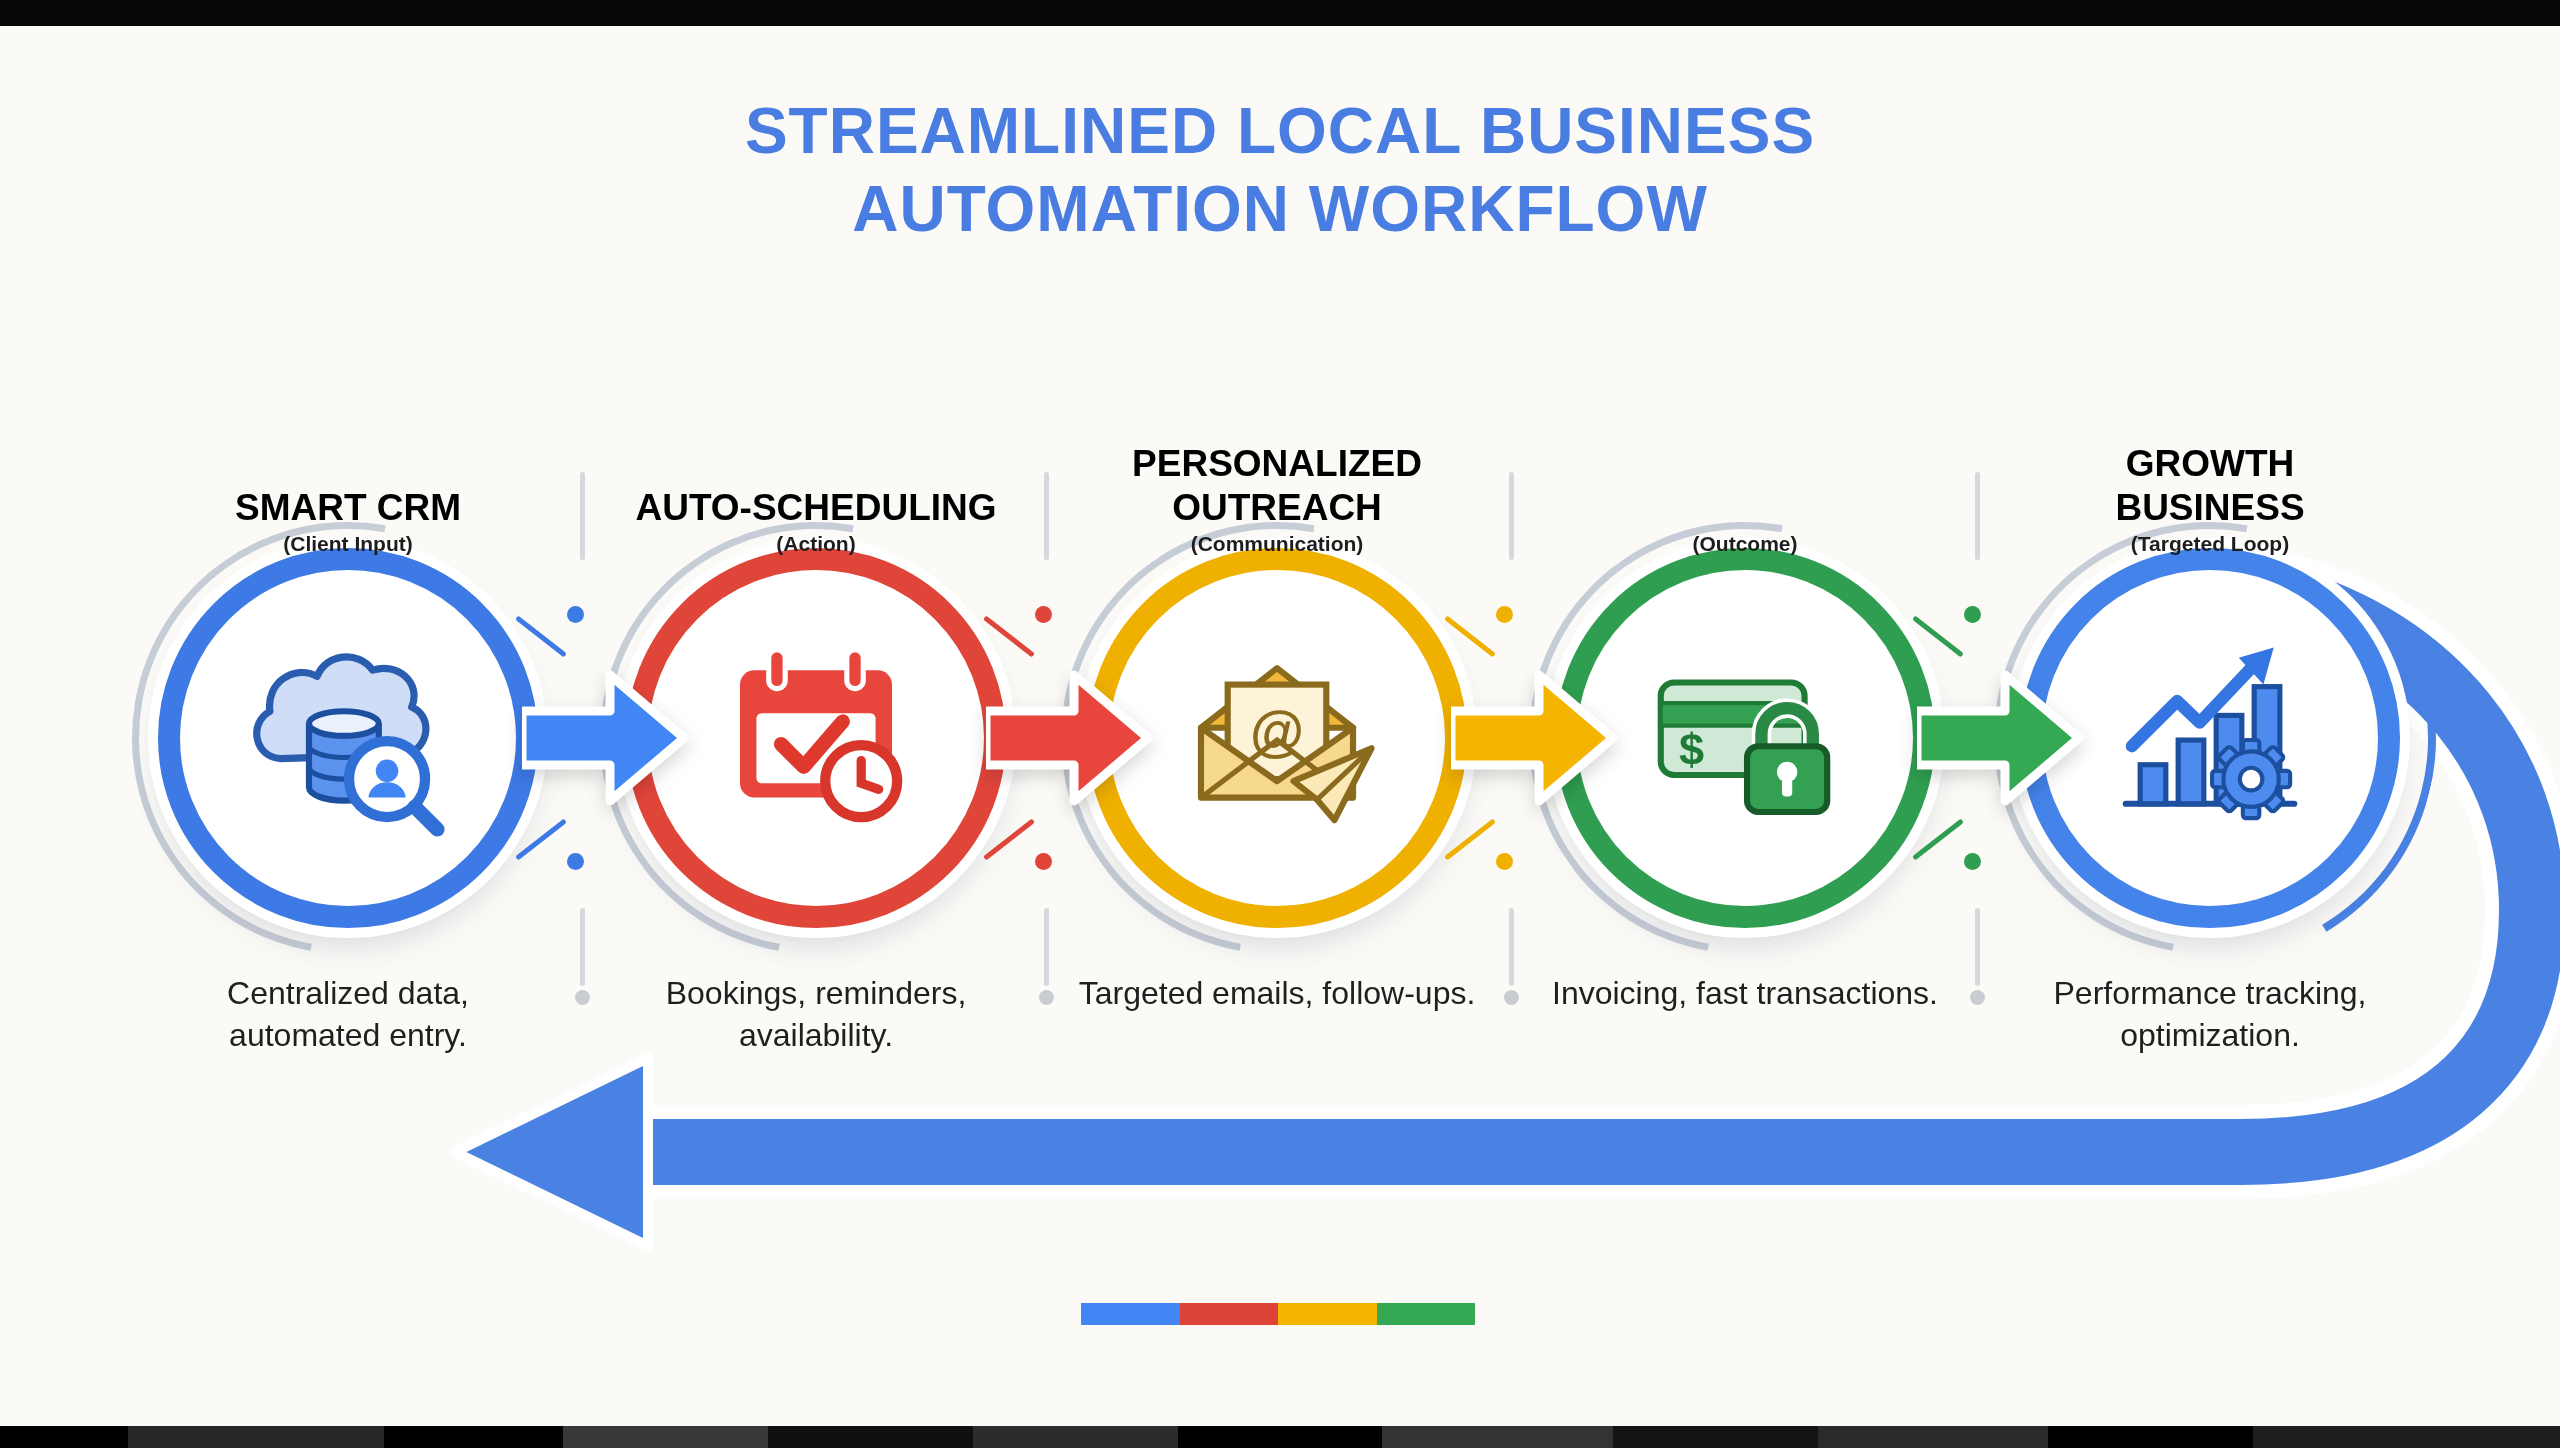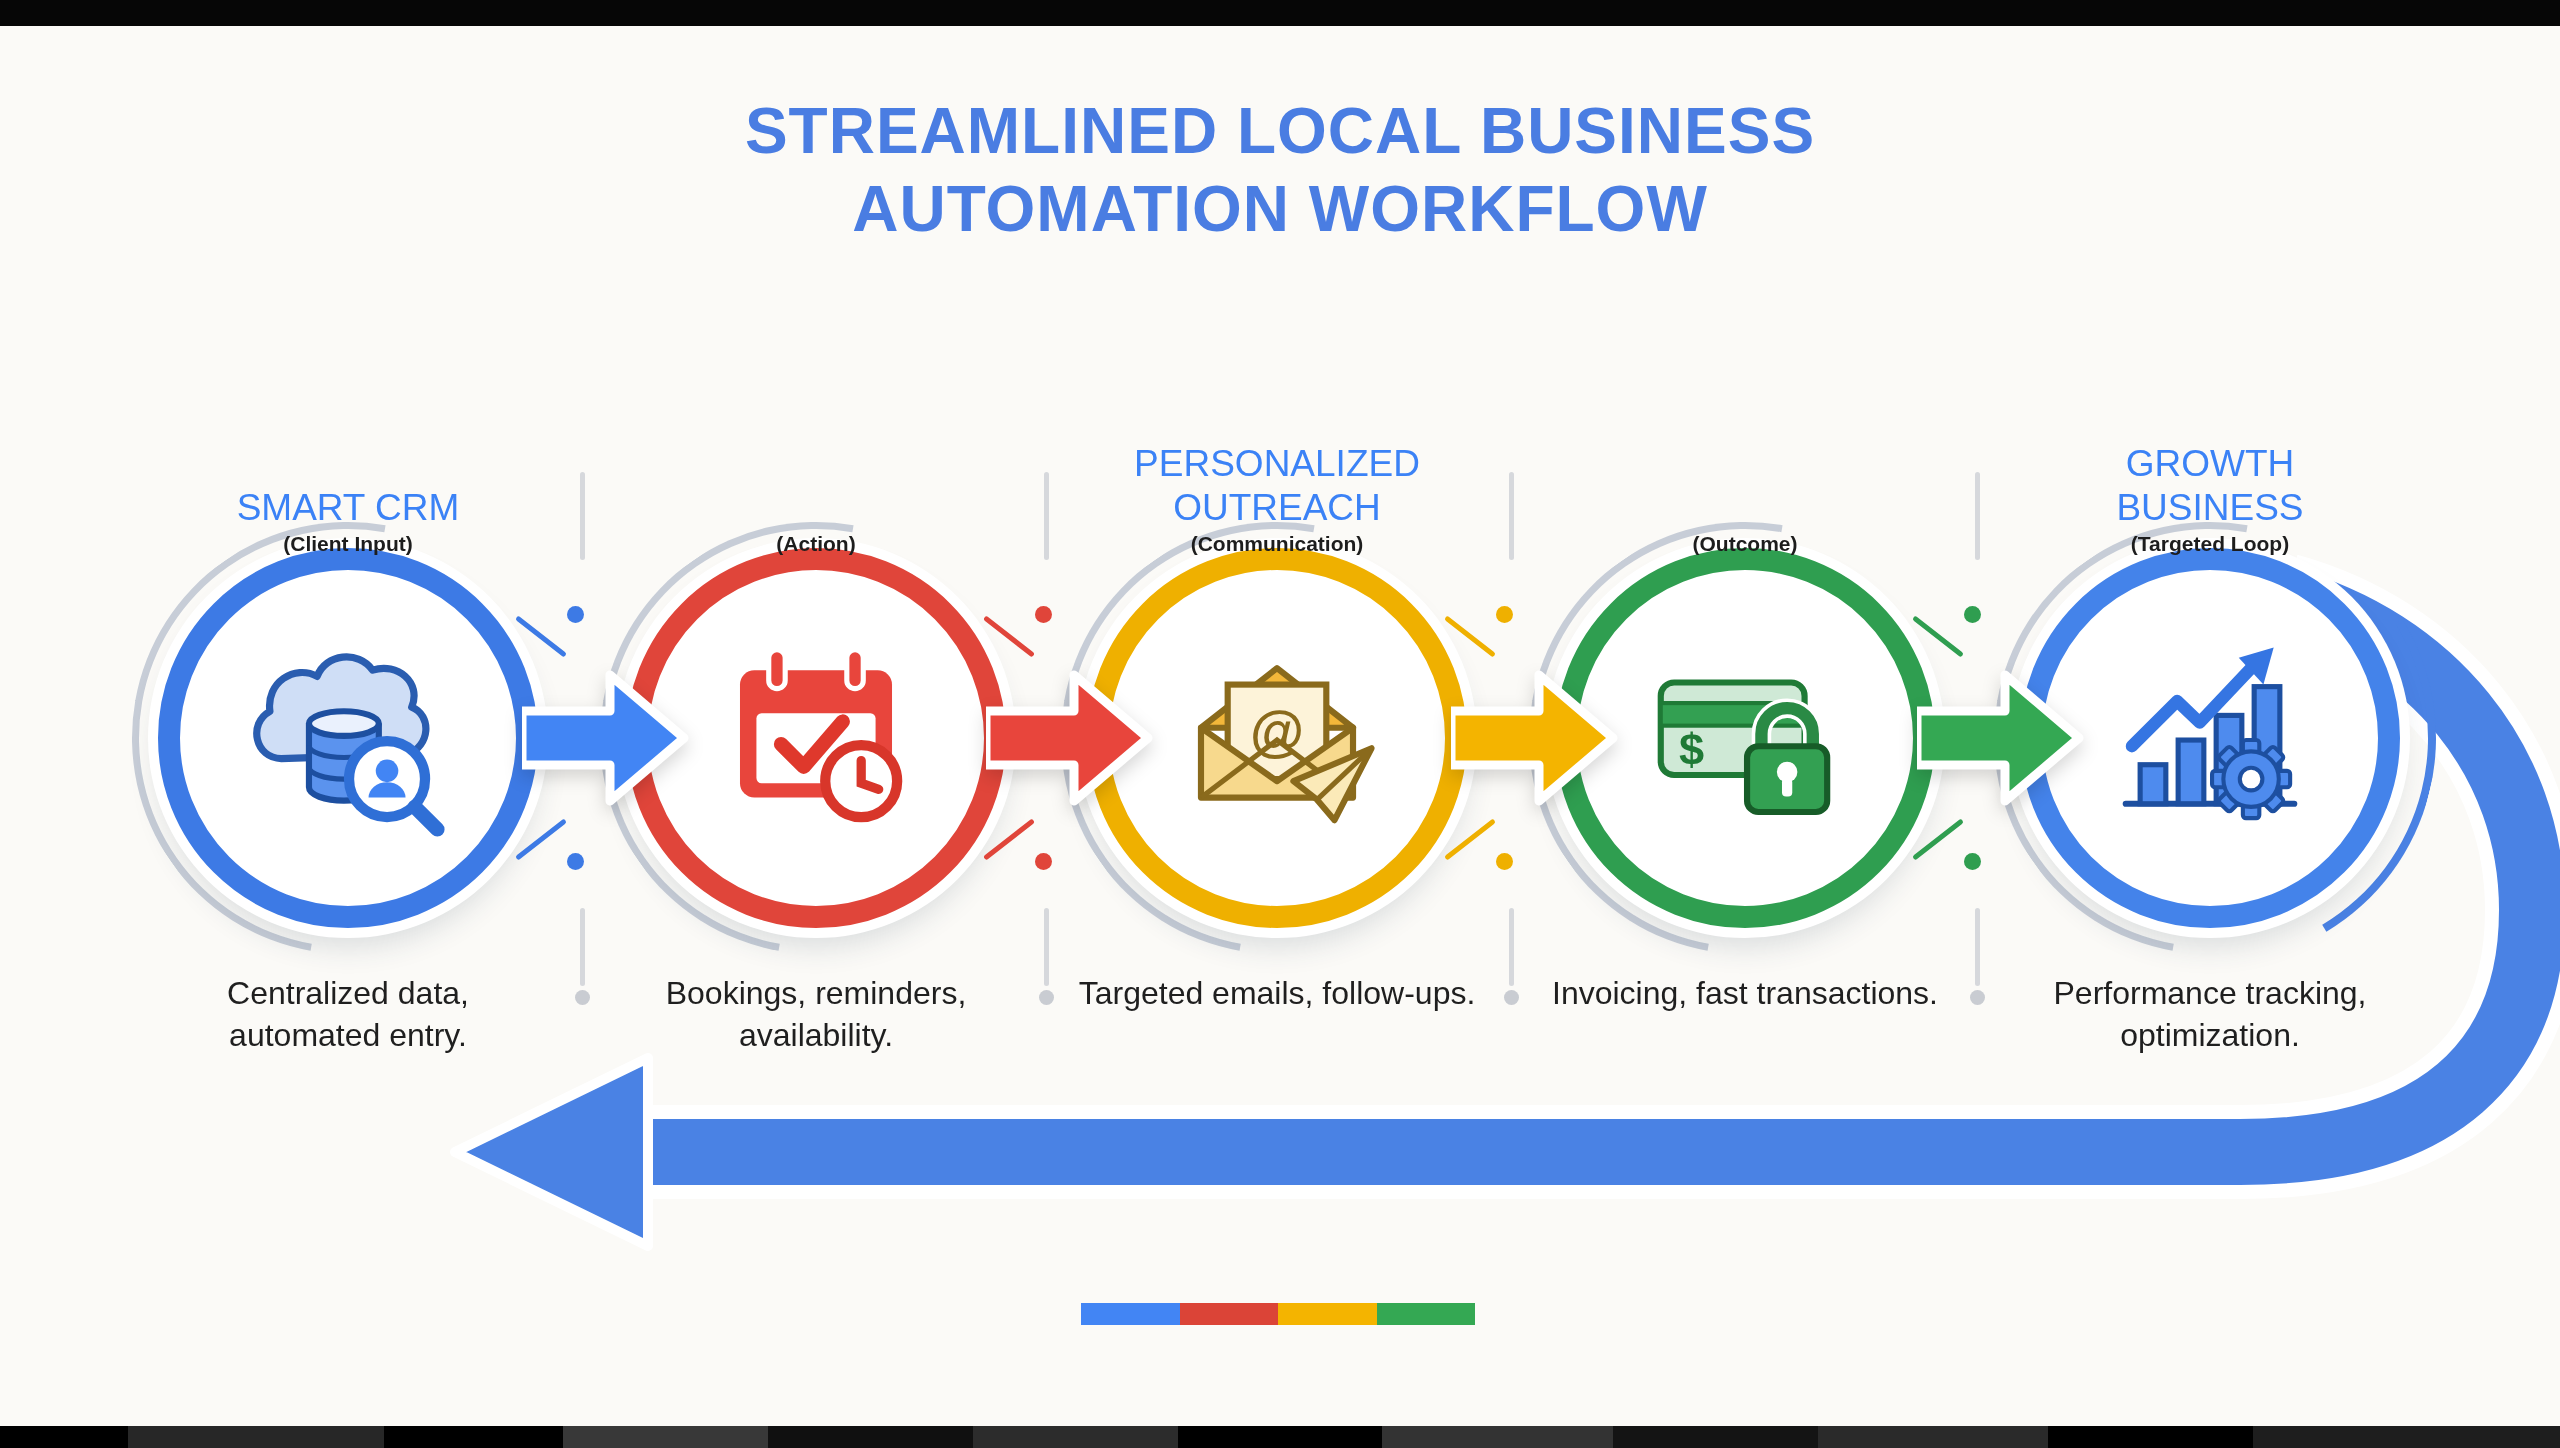--- a/index.html
+++ b/index.html
@@ -21,21 +21,21 @@
     font-size:64px;font-weight:700;letter-spacing:1px;line-height:1.22;
     color:var(--c,#4a7de2);
   }
   
   .step{position:absolute;}
   .heading{
     position:absolute;top:360px;height:196px;width:440px;
     display:flex;flex-direction:column;justify-content:flex-end;align-items:center;
     text-align:center;z-index:6;
   }
-  .step-name{font-size:37px;font-weight:400;color:#3b82f6;line-height:1.17;max-width:330px;}
+  .step-name{font-size:37px;font-weight:700;color:#000000;line-height:1.17;max-width:330px;}
   .step-name.nowrap{white-space:nowrap;max-width:none;}
   .step-phase{font-size:21px;font-weight:700;color:#1d1d1d;line-height:1.2;margin-top:2px;}
   .circle{
     position:absolute;top:548px;width:380px;height:380px;z-index:3;
   }
   .ring{
     position:absolute;inset:0;border-radius:50%;
     border:22px solid var(--c,#4285f4);background:#fff;
     box-shadow:0 0 0 10px #fff,0 18px 30px rgba(40,60,90,.16);
     display:flex;align-items:center;justify-content:center;
@@ -131,20 +131,21 @@
           <path d="M130,168 a18,15 0 0 1 36,0 Z" fill="#4285f4"></path>
           <line x1="175" y1="177" x2="197" y2="199" stroke="#2f6fd6" stroke-width="14" stroke-linecap="round"></line>
         </svg>
       </div>
     </div>
     <div class="caption" style="left:148px">Centralized data, automated entry.</div>
   </div>
 
   <div class="step" style="--c: #e0453a;">
     <div class="heading" style="left:596px">
+      <div class="step-name nowrap">AUTO-SCHEDULING</div>
       <div class="step-phase">(Action)</div>
     </div>
     <div class="circle" style="left:626px">
       <div class="echo-arc"></div>
       <div class="node-dot nd-top"></div>
       <div class="node-line nl-top"></div>
       <div class="node-dot nd-bot"></div>
       <div class="node-line nl-bot"></div>
       <div class="ring">
         <svg class="icon" viewBox="0 0 220 220">

